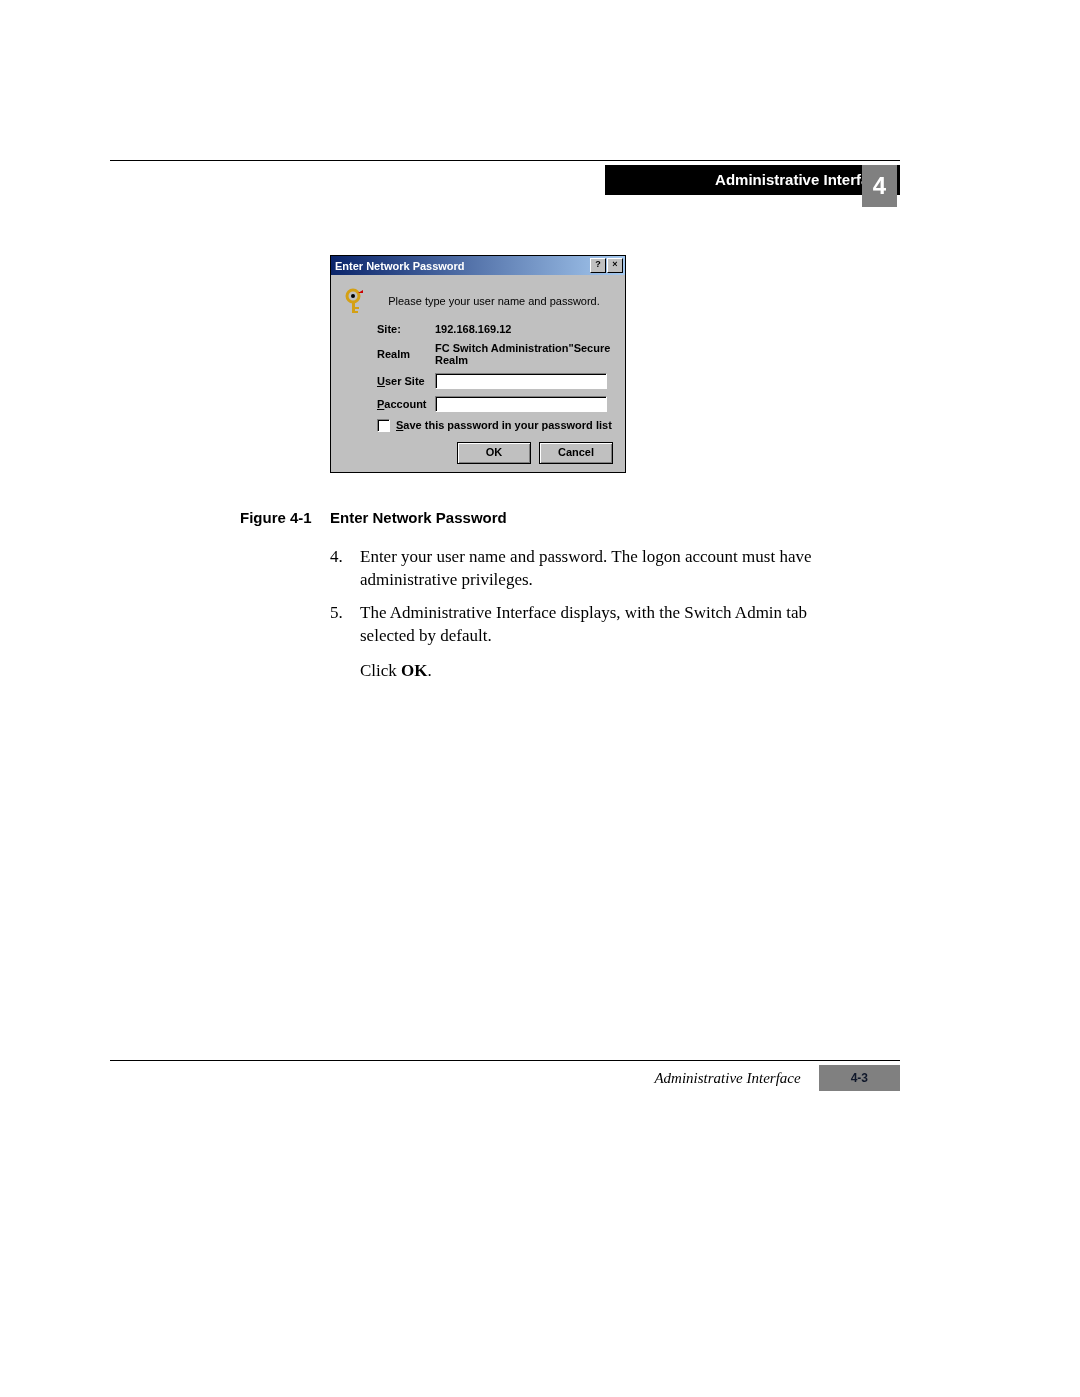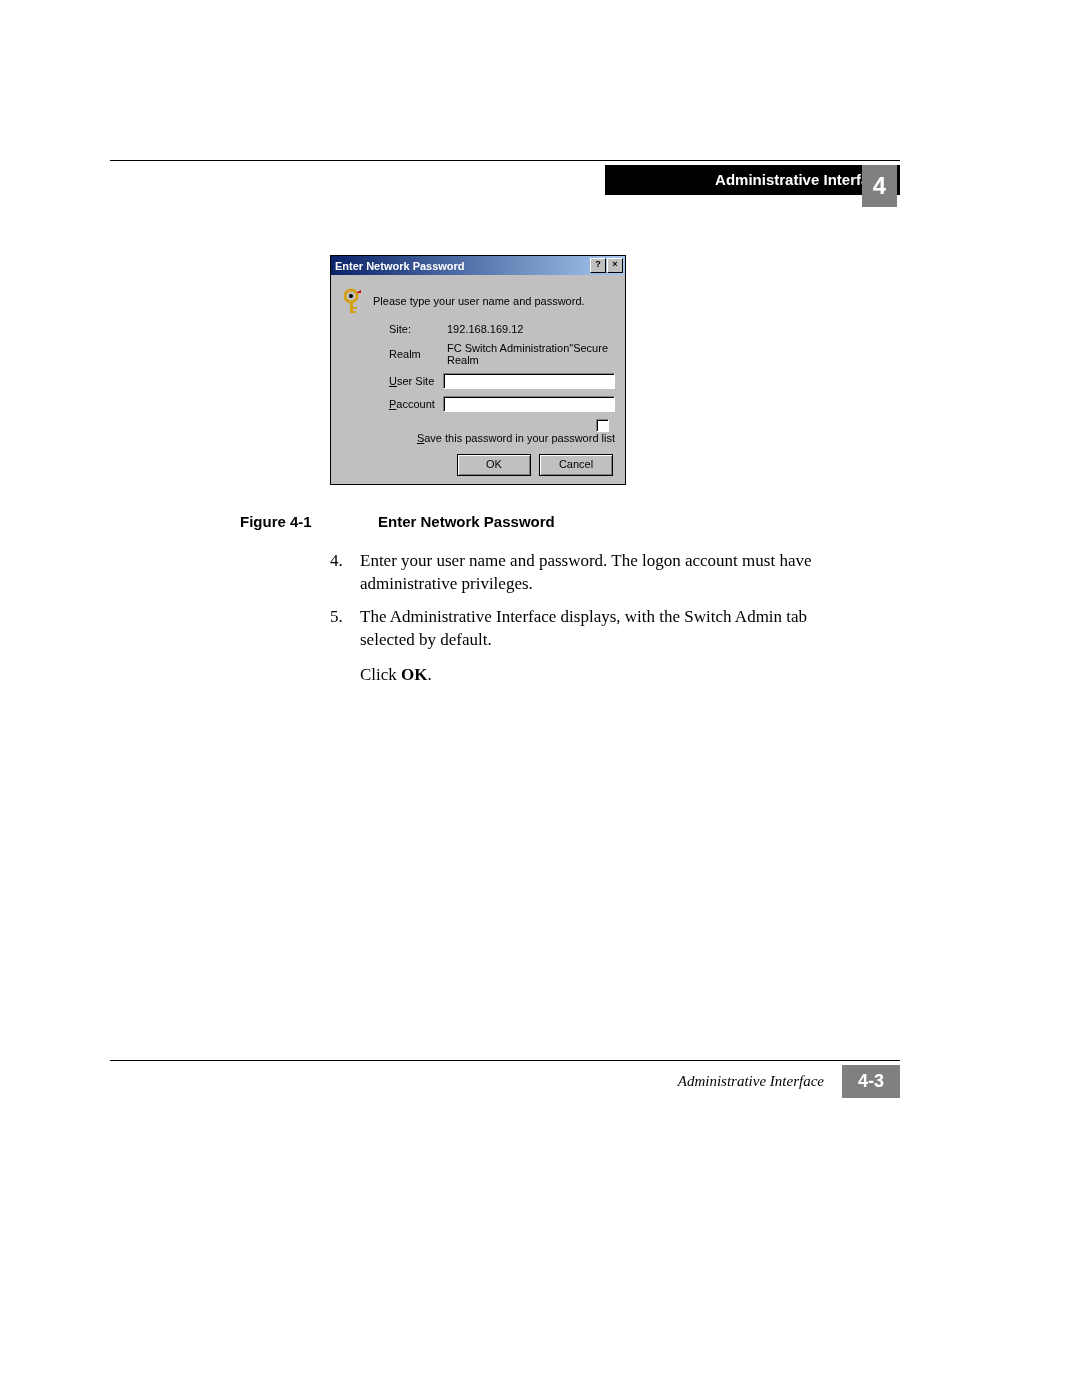--- a/index.html
+++ b/index.html
@@ -98,50 +98,50 @@
     margin-left: 1px;
     font-family: Arial;
   }
   .dlg-body {
     padding: 10px 10px 8px 10px;
   }
   .dlg-row {
     display: flex;
     align-items: center;
     margin-bottom: 6px;
+    text-align: center;
   }
   .dlg-icon {
     width: 32px;
     flex-shrink: 0;
     align-self: flex-start;
     padding-top: 2px;
   }
   .dlg-intro { flex: 1; }
-  .dlg-form { margin-left: 48px; }
+  .dlg-form { margin-left: 36px; font-weight: bold; }
   .dlg-form .row {
     display: flex;
     align-items: center;
     margin-bottom: 7px;
   }
   .dlg-form .lbl { width: 58px; }
   .dlg-form .val { flex: 1; }
   .dlg-input {
     width: 170px;
     height: 14px;
     border: 1px solid #808080;
     border-right-color: #fff;
     border-bottom-color: #fff;
     background: #fff;
     box-shadow: inset 1px 1px 0 #000;
   }
   .dlg-check {
     display: flex;
-    align-items: flex-end;
+    align-items: flex-start;
     margin: 4px 0 10px 0;
-    flex-direction: column;
   }
   .dlg-checkbox {
     width: 11px;
     height: 11px;
     border: 1px solid #808080;
     border-right-color: #fff;
     border-bottom-color: #fff;
     background: #fff;
     margin-right: 6px;
     box-shadow: inset 1px 1px 0 #000;
@@ -158,26 +158,25 @@
     background: #c0c0c0;
     border: 1px solid #000;
     box-shadow: inset 1px 1px 0 #fff, inset -1px -1px 0 #808080;
     font-size: 11px;
     text-align: center;
     line-height: 18px;
   }
   .underline { text-decoration: underline; }
 
   .fig-caption {
-    margin-top: 28px;
+    margin-top: 36px;
     font-family: Arial, Helvetica, sans-serif;
     font-weight: bold;
     font-size: 15px;
     display: flex;
-    gap: 48px;
   }
   .fig-caption .num { width: 90px; padding-left: 130px; }
   .fig-caption .txt { flex: 1; }
 
   .body-text {
     margin-left: 220px;
     width: 510px;
     font-size: 17px;
     line-height: 1.35;
     margin-top: 20px;
@@ -205,25 +204,25 @@
     margin-top: 4px;
   }
   .footer-title {
     font-style: italic;
     font-size: 15px;
     font-family: Georgia, "Palatino Linotype", serif;
     margin-right: 18px;
   }
   .footer-page {
     background: #808080;
-    color: #ffffff;
+    color: #0f172a;
     font-family: Arial, Helvetica, sans-serif;
     font-weight: bold;
-    font-size: 18px;
-    padding: 6px 16px;
+    font-size: 12px;
+    padding: 6px 32px;
   }
   .b { font-weight: bold; }
 </style>
 </head>
 <body>
 
 <div class="page">
   <div class="top-rule"></div>
   <div class="header-row">
     <div class="header-black">Administrative Interface</div>

